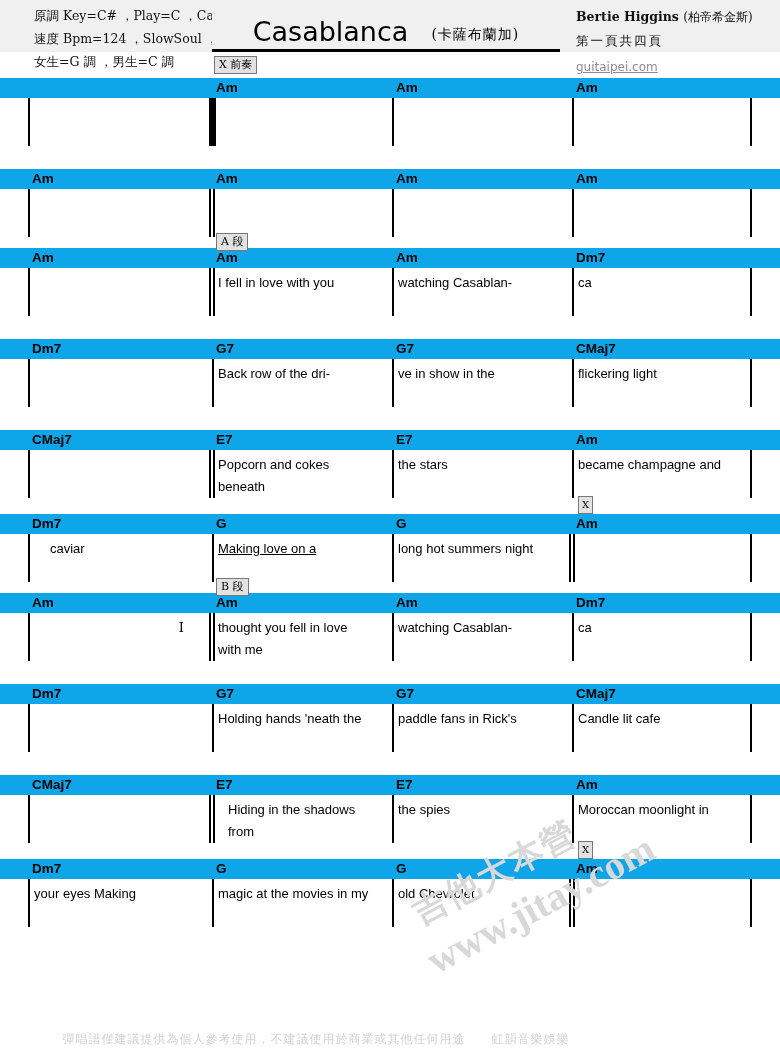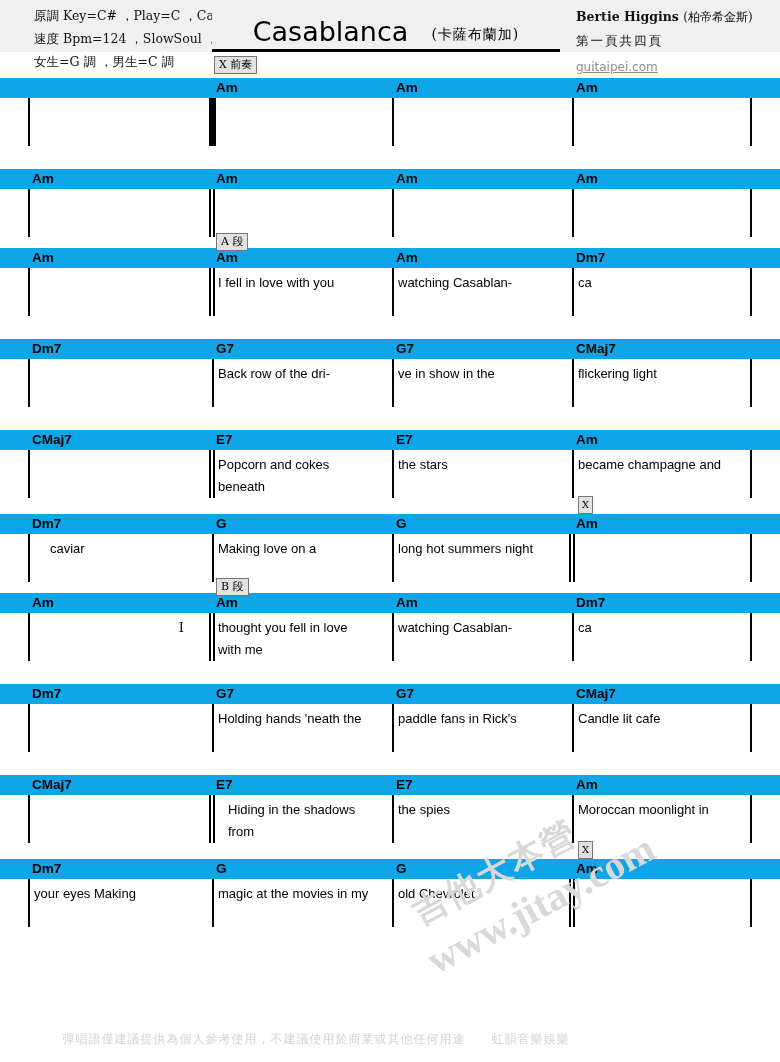--- a/index.html
+++ b/index.html
@@ -333,21 +333,21 @@
       <span class="chord" style="left:396px;">G</span>
       <span class="chord" style="left:576px;">Am</span>
     </div>
     <div class="lyricbar">
       <span class="barline" style="left:28px;"></span>
       <span class="barline" style="left:212px;"></span>
       <span class="barline" style="left:392px;"></span>
       <span class="barline dbl" style="left:569px;"></span>
       <span class="barline" style="left:750px;"></span>
       <span class="lyric" style="left:34px;margin-left:16px;">caviar</span>
-      <span class="lyric" style="left:218px;">Making love on a</span>
+      <span class="lyric" style="left:218px;text-decoration:underline;">Making love on a</span>
       <span class="lyric" style="left:398px;">long hot summers night</span>
       <span class="sec-label" style="left:216px;top:44px;">B 段</span>
     </div>
   </div>
   <div class="gap xs"></div>
 
   <div class="row">
     <div class="chordbar">
       <span class="chord" style="left:32px;">Am</span>
       <span class="chord" style="left:216px;">Am</span>

